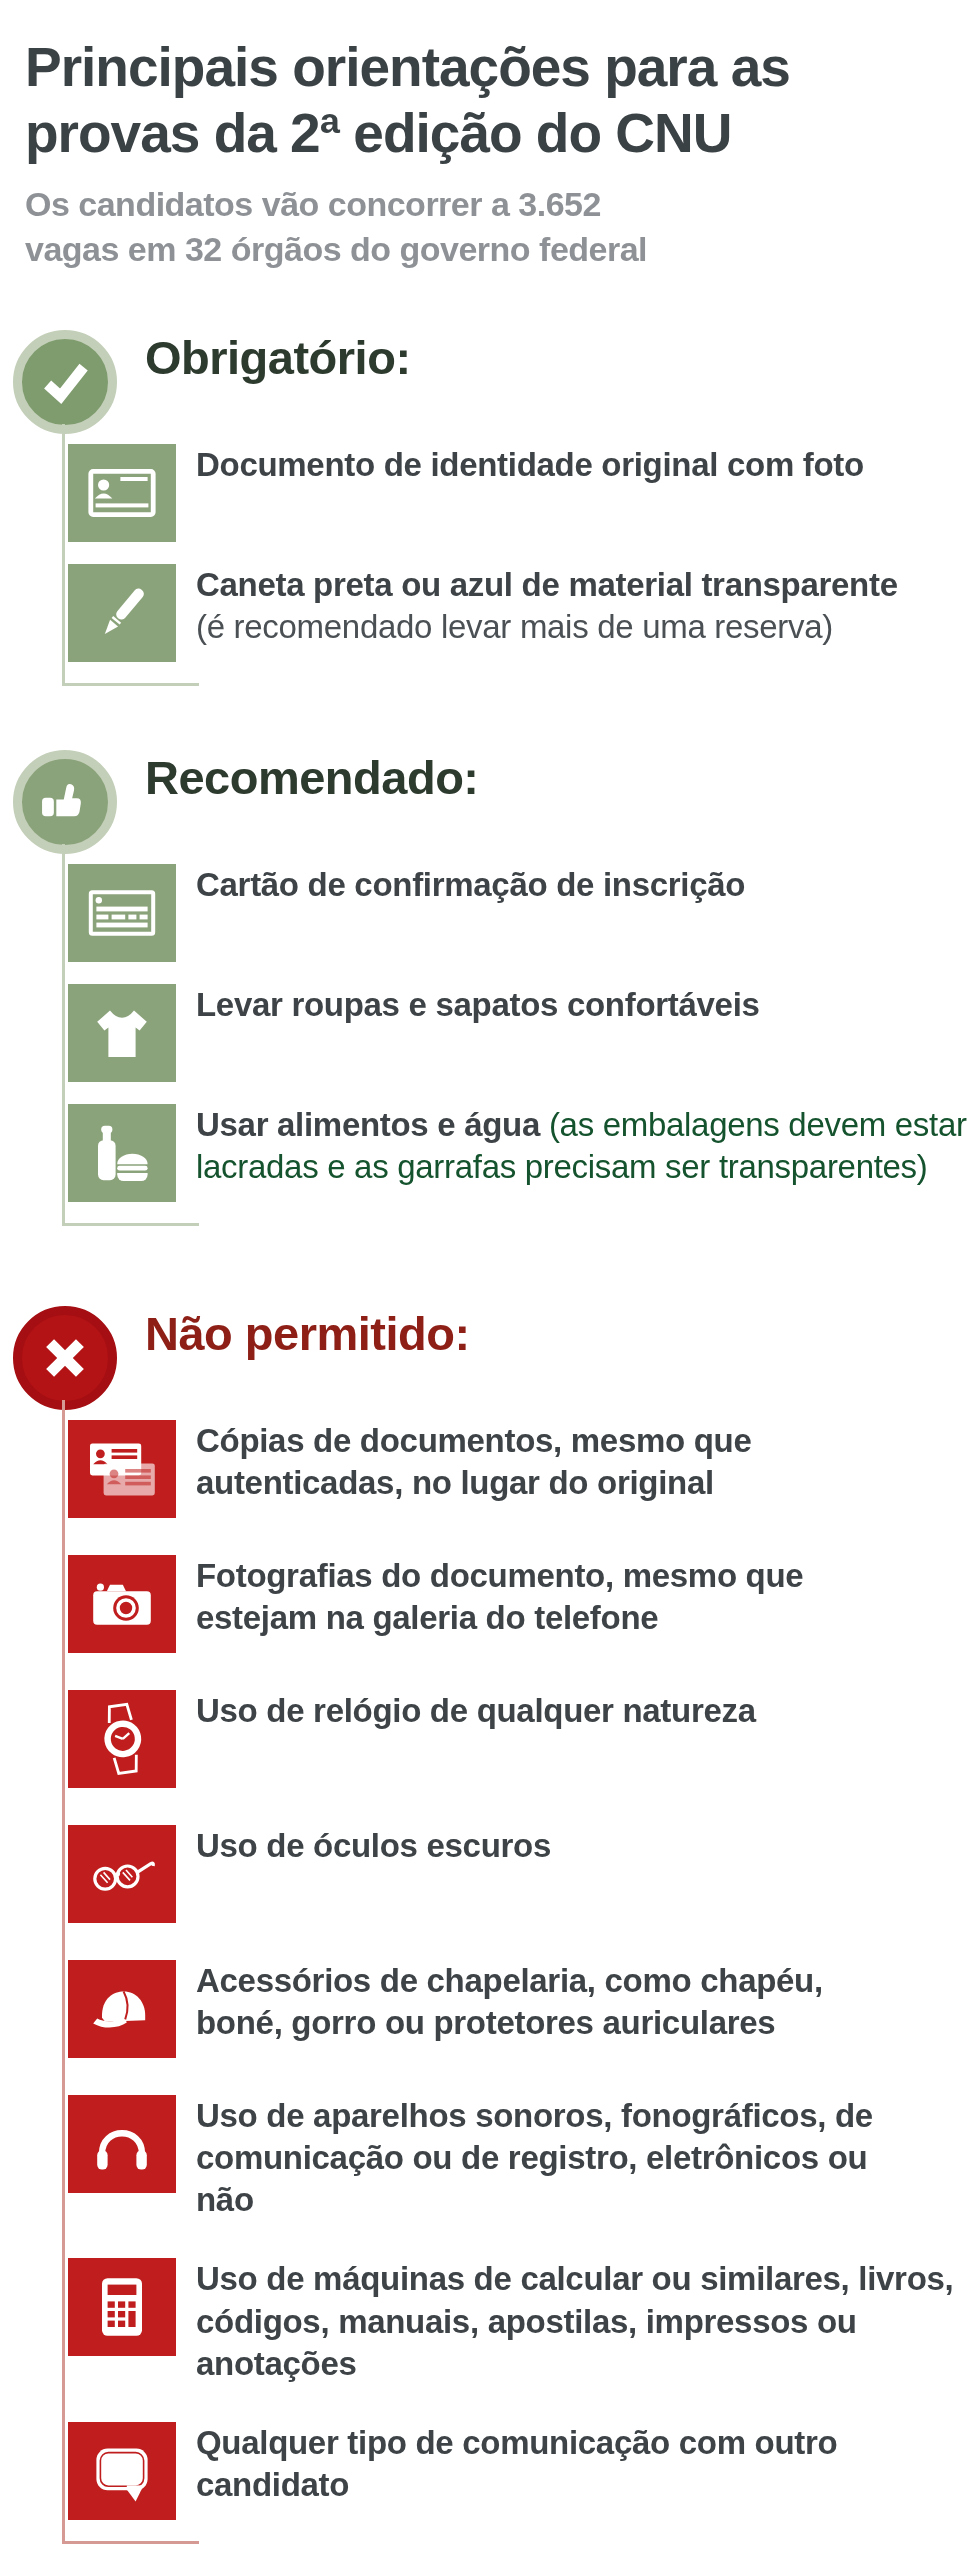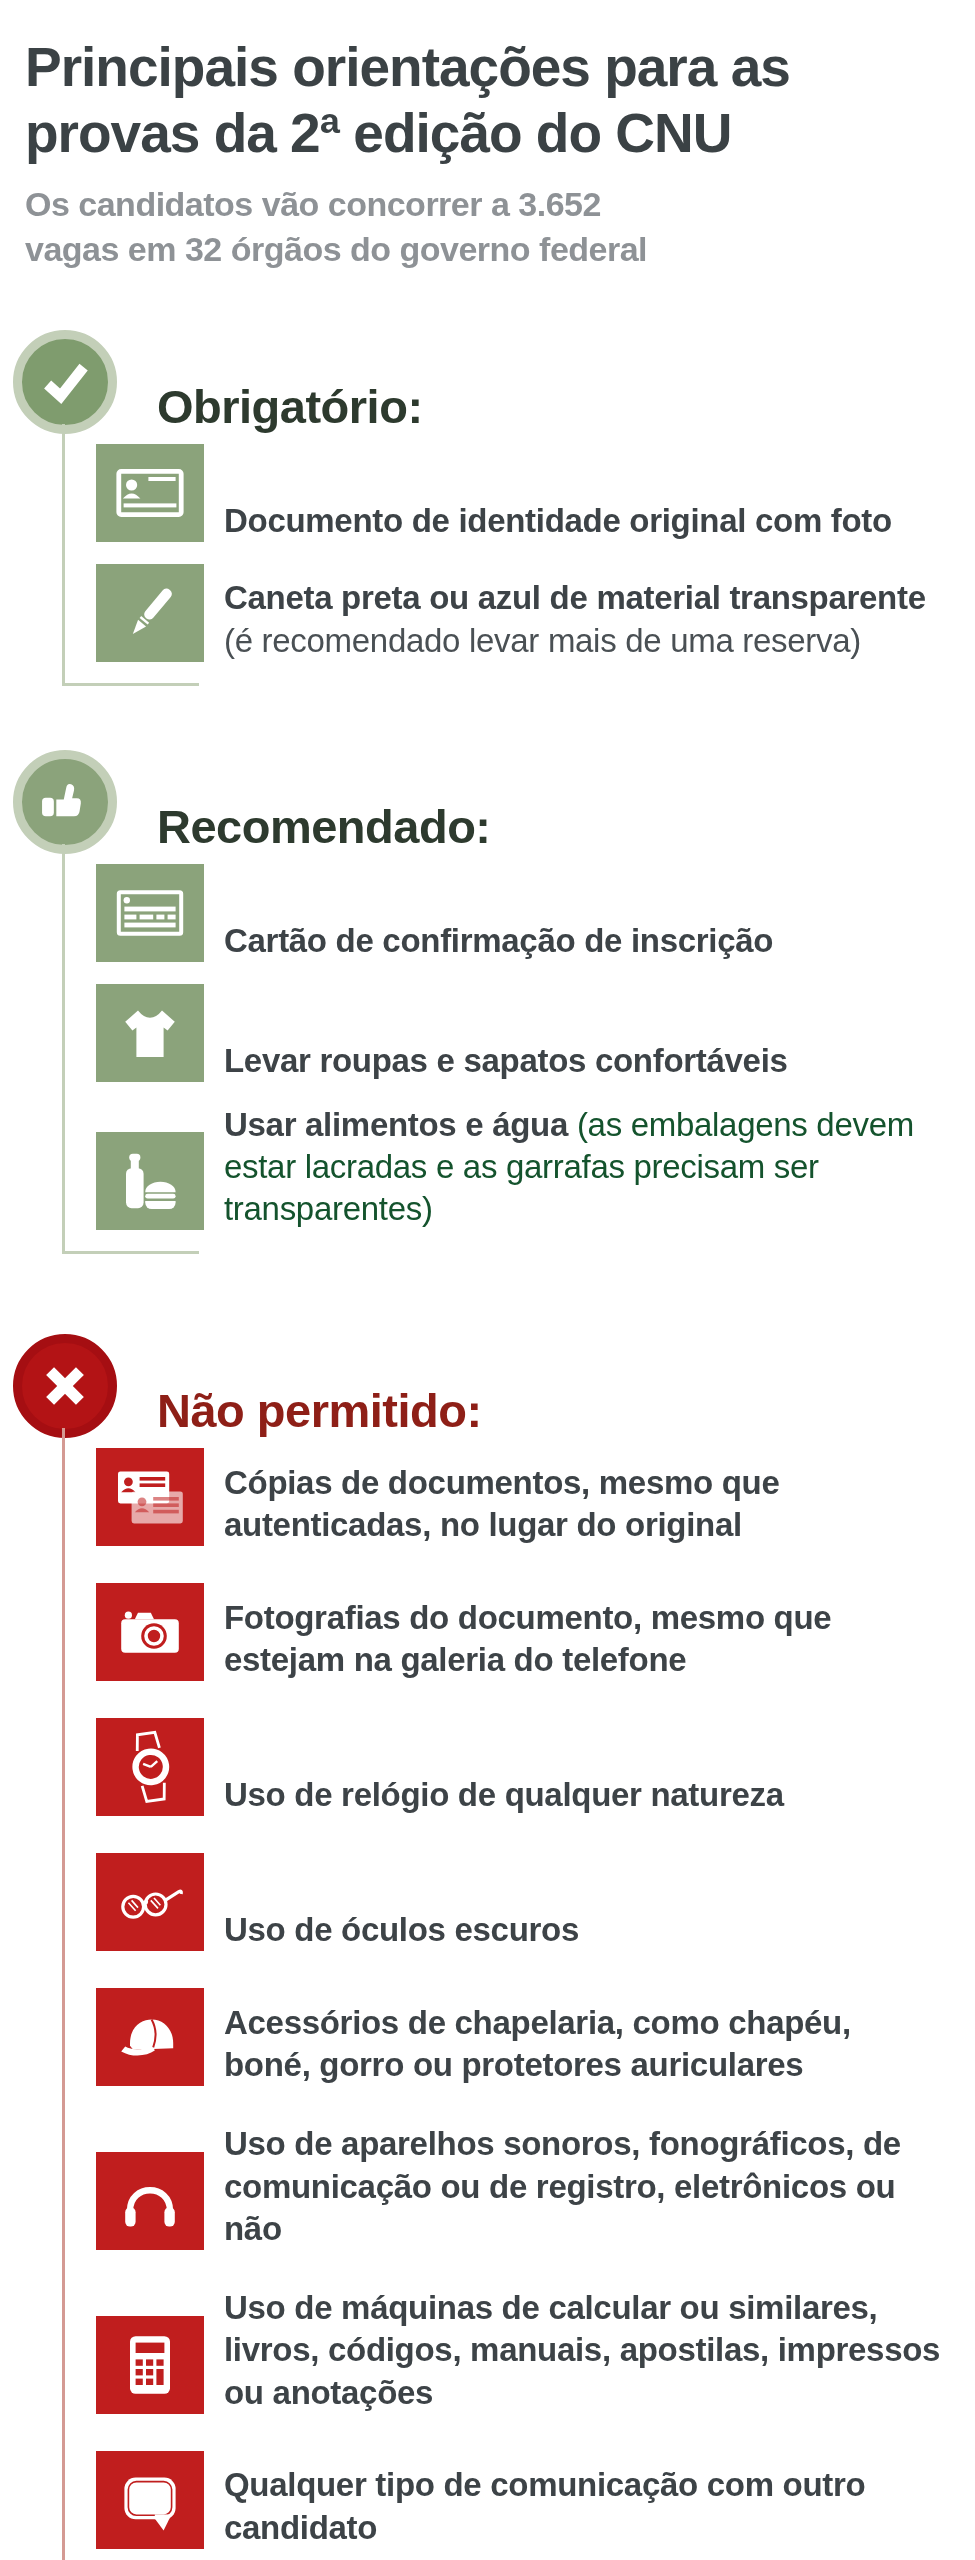--- a/index.html
+++ b/index.html
@@ -18,38 +18,38 @@
   
   .header{padding:34px 25px 0 25px}
   .title{font-size:55px;line-height:1.2;font-weight:800;color:var(--title);letter-spacing:-1px}
   .title span{display:block}
   .subtitle{margin-top:16px;font-size:34px;line-height:1.32;font-weight:700;color:var(--subtitle);letter-spacing:-0.5px}
   .subtitle span{display:block}
   
   .sec{margin-top:58px}
   .sec + .sec{margin-top:64px}
   .sec:last-of-type{margin-top:80px}
-  .sec-header{display:flex;align-items:flex-end;gap:40px;margin-left:13px}
+  .sec-header{display:flex;align-items:flex-start;gap:28px;margin-left:13px}
   .badge{width:104px;height:104px;border-radius:50%;flex:0 0 auto;
          display:flex;align-items:center;justify-content:center}
   .badge svg{width:62px;height:62px;display:block}
   .badge-green{background:var(--green_badge);border:9px solid var(--green_light)}
   .badge-thumb{background:var(--green);border:9px solid var(--green_light)}
   .badge-red{background:#b31315;border:9px solid var(--red_badge)}
   .sec-heading{font-size:47px;font-weight:800;letter-spacing:-0.5px}
   .sec-green .sec-heading{color:var(--green_dark)}
   .sec-red .sec-heading{color:var(--red_dark)}
   .sec-body{position:relative;padding-top:10px;padding-bottom:24px}
   .sec-body::before{
     content:"";position:absolute;left:62px;top:-10px;bottom:0;width:134px;
     border-left:3px solid; border-bottom:3px solid;
   }
   .sec-green .sec-body::before{border-color:var(--green_light)}
   .sec-red .sec-body::before{border-color:var(--red_light)}
-  .item{display:flex;align-items:flex-end;gap:20px;padding-left:96px;position:relative;margin-top:22px}
+  .item{display:flex;align-items:flex-start;gap:20px;padding-left:68px;position:relative;margin-top:22px}
   .item:first-child{margin-top:0}
   .sec-red .item{margin-top:37px}
   .sec-red .item:first-child{margin-top:0}
   .tile{width:108px;height:98px;flex:0 0 auto;display:flex;align-items:center;justify-content:center}
   .tile svg{width:80px;height:80px;display:block}
   .tile-green{background:var(--green);color:var(--green)}
   .tile-red{background:var(--red);color:var(--red)}
   .item-text{font-size:33px;line-height:1.28;font-weight:700;color:var(--text);
              letter-spacing:-0.3px;max-width:715px}
   .item-text .note{font-weight:400;color:#14532d}

